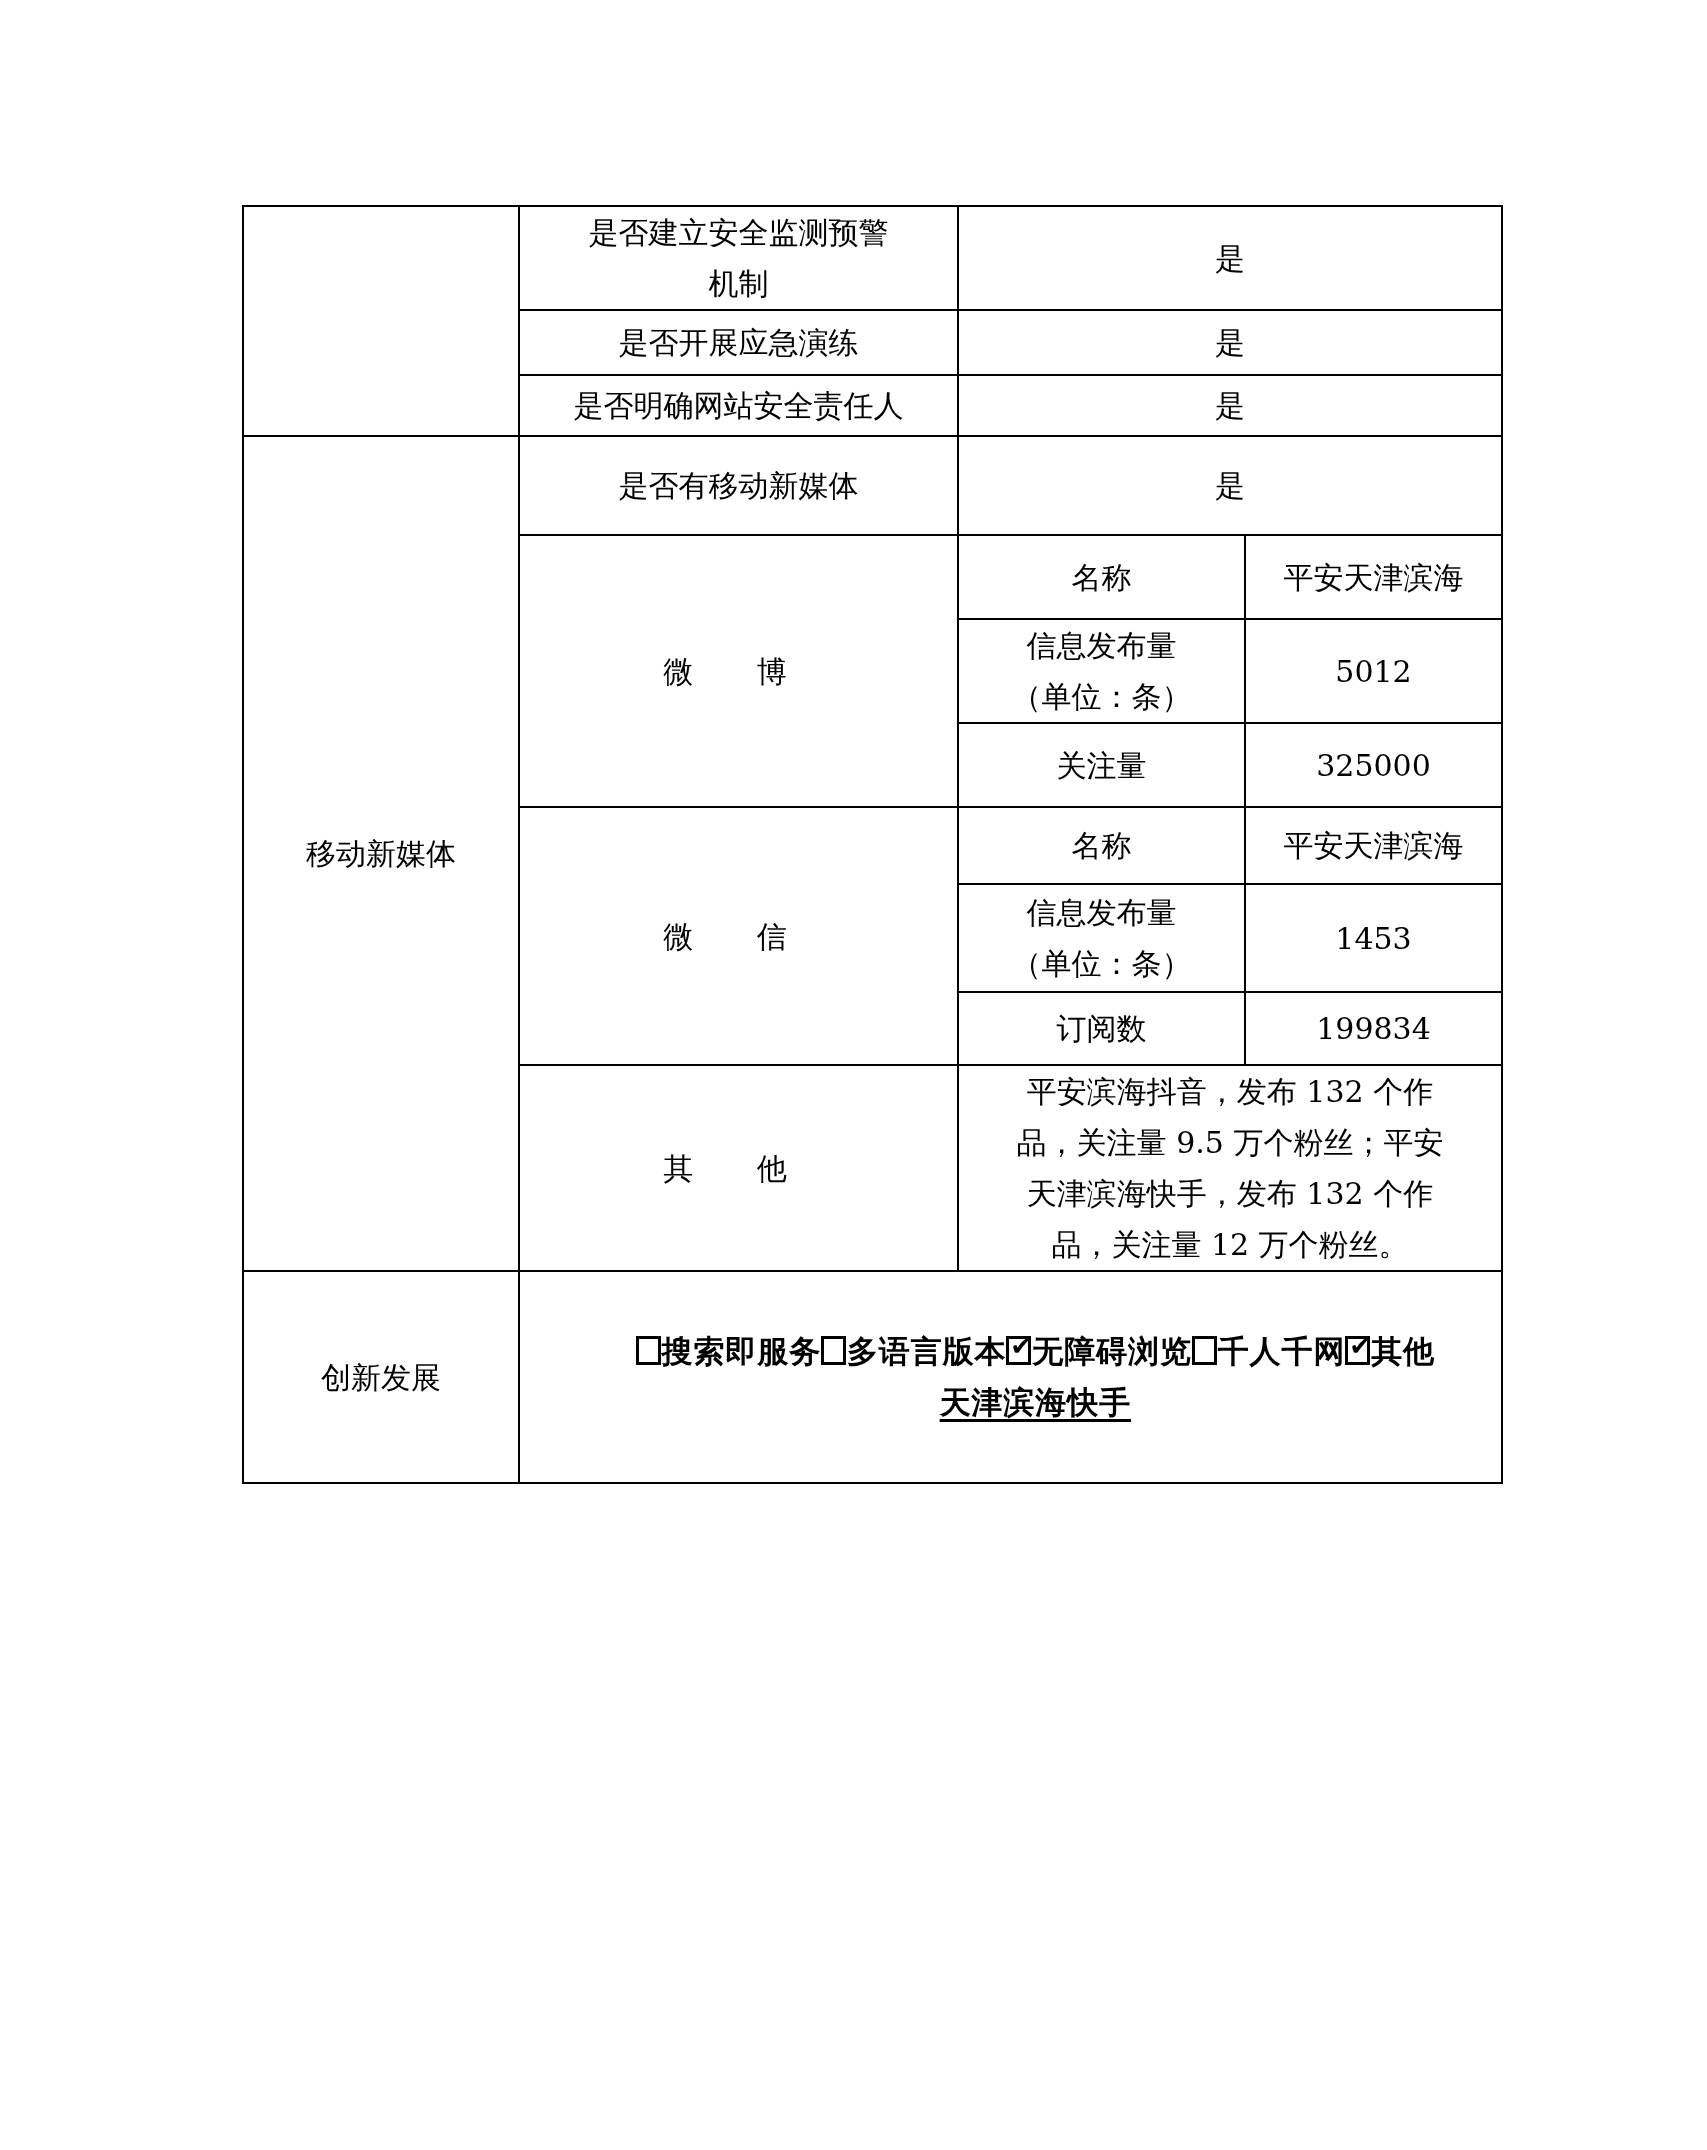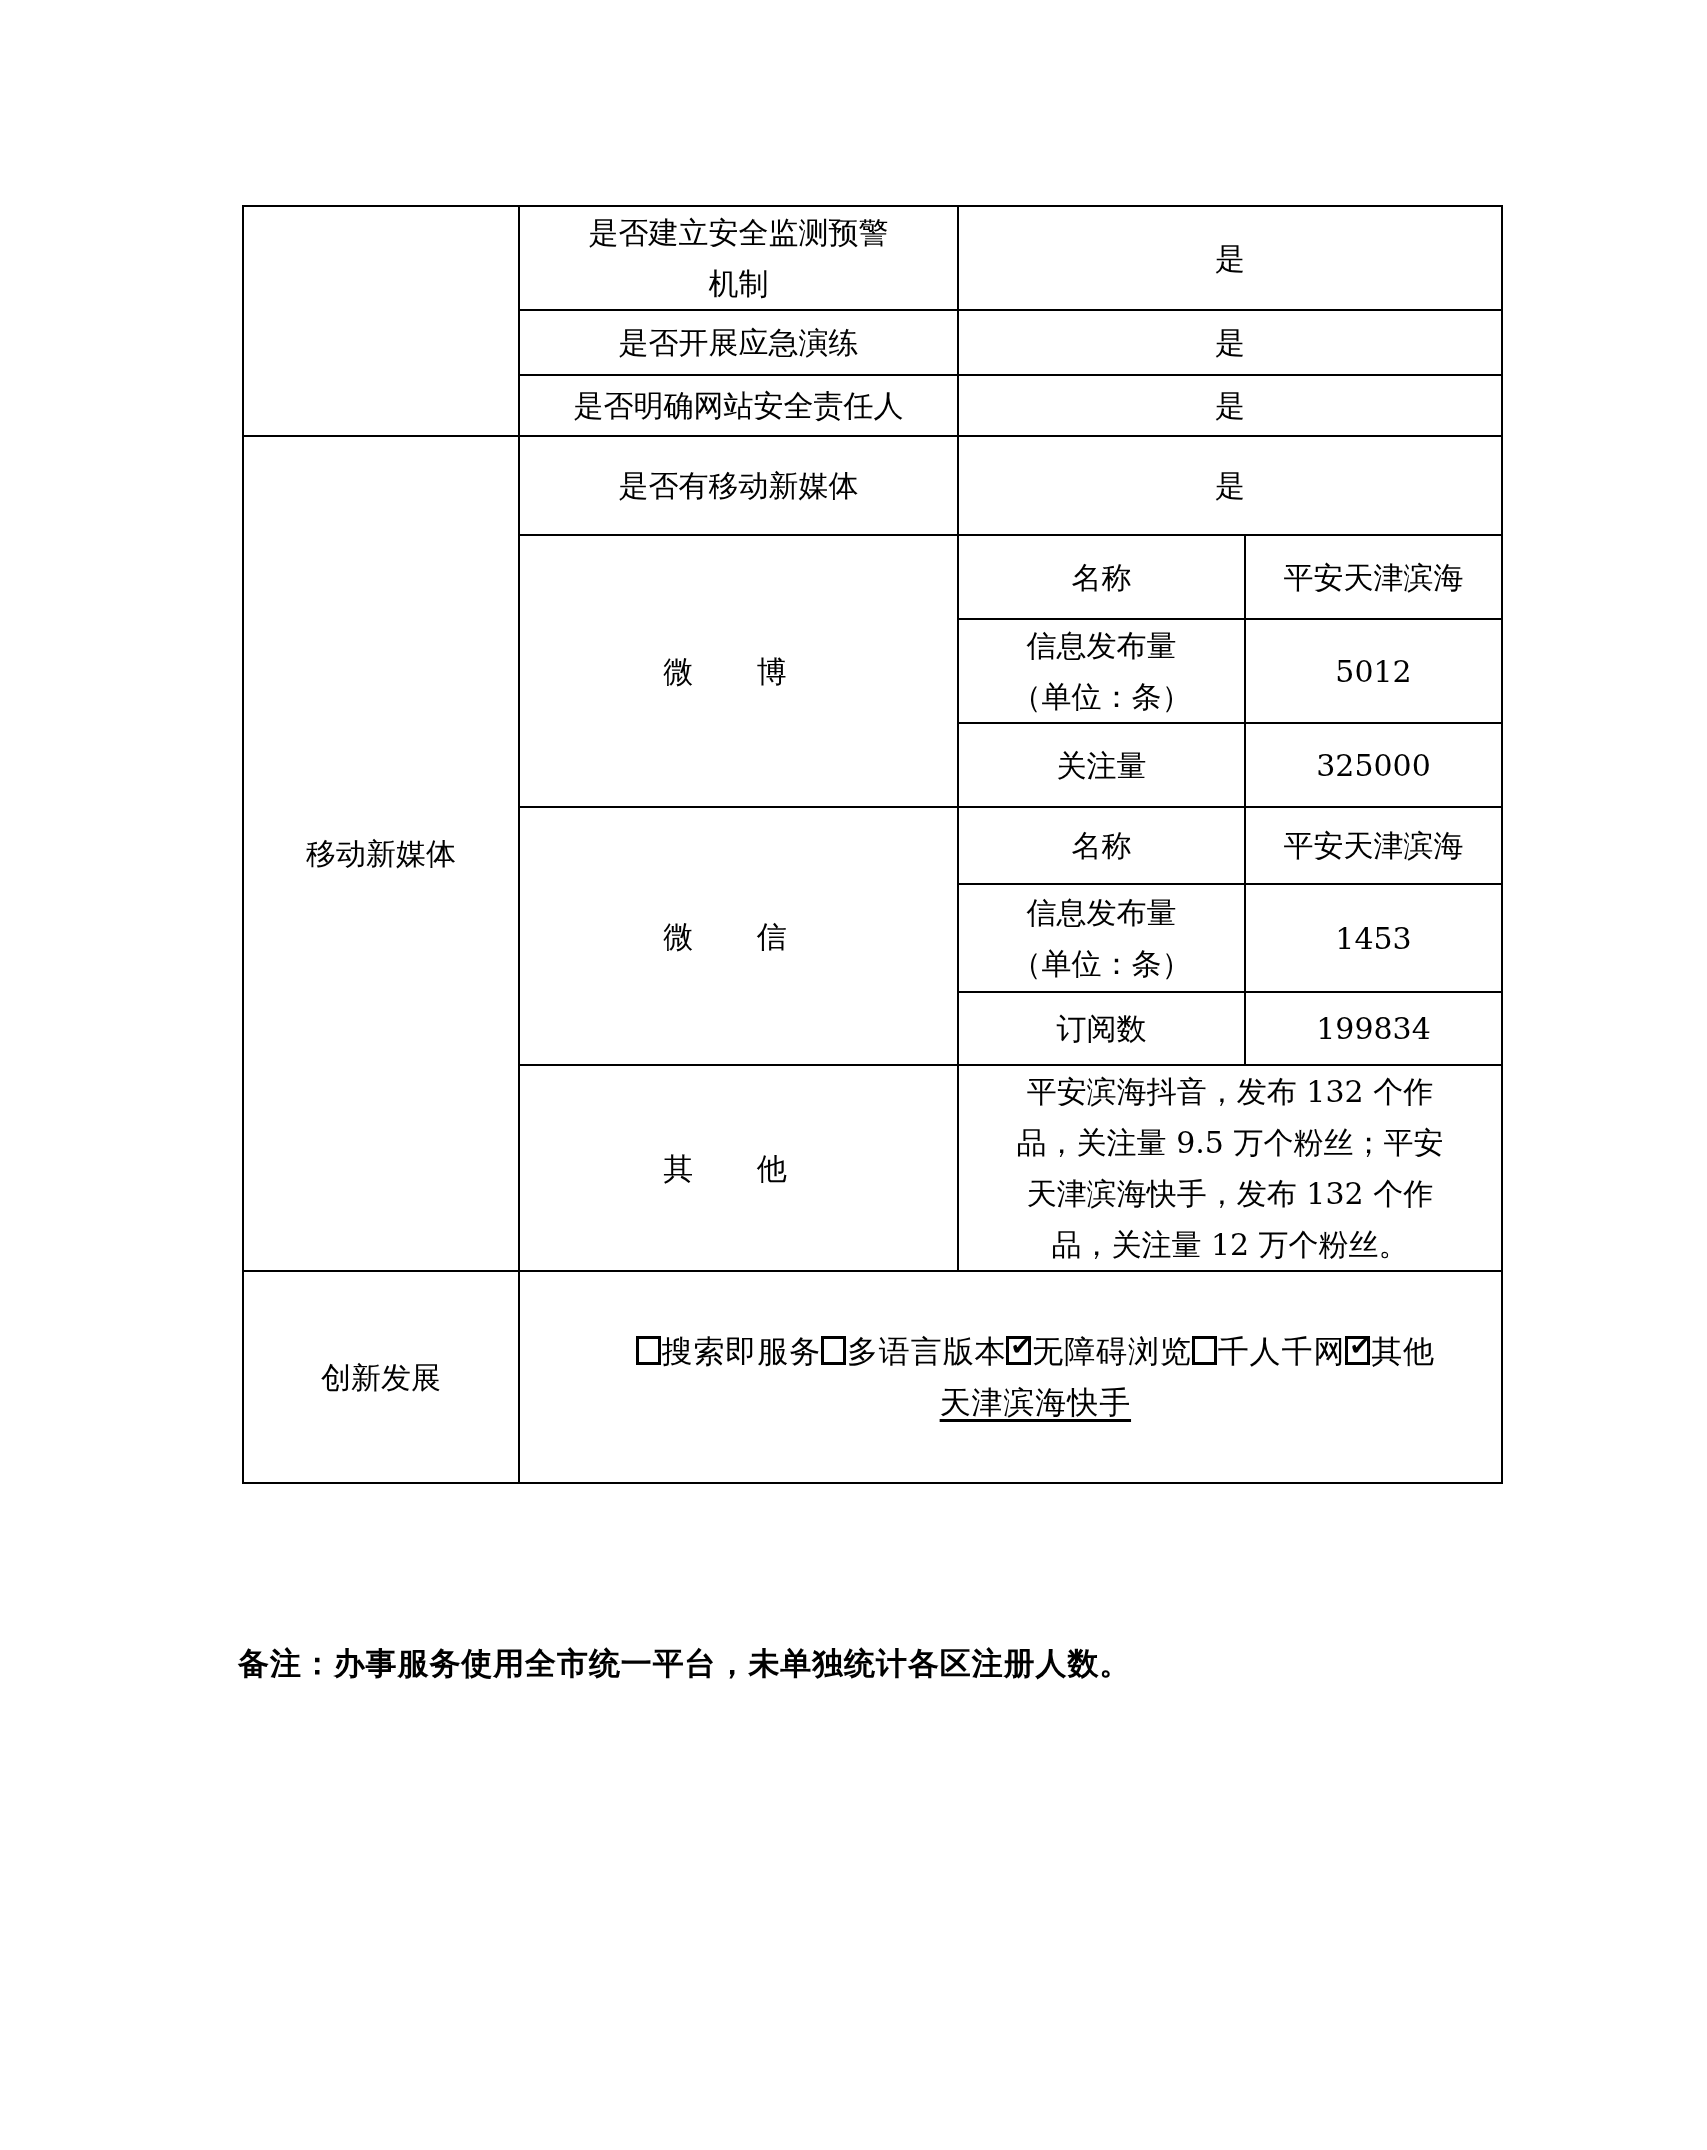--- a/index.html
+++ b/index.html
@@ -4,21 +4,21 @@
 <style>
   html, body { margin: 0; padding: 0; background: #ffffff; }
   body { width: 1707px; height: 2414px; position: relative; overflow: hidden;
          font-family: "DejaVu Serif", "Liberation Serif", serif; color: #000; }
   .page { position: absolute; left: 0; top: 0; width: 1707px; height: 2414px; }
   table.report { position: absolute; left: 242px; top: 205px; width: 1259px;
     border-collapse: collapse; table-layout: fixed; }
   table.report td { border: 2.2px solid #000; text-align: center; vertical-align: middle;
     font-size: 30px; line-height: 51px; padding: 0 10.3px; }
   .spaced { letter-spacing: 0.9em; }
-  .innov-cell { text-align: center; padding-left: 60px !important; }
+  .innov-cell { text-align: center; padding-left: 60px !important; font-weight: bold; }
   .innov-line { font-size: 31px; line-height: 51px; letter-spacing: 0.9px; }
   .chk { display: inline-block; width: 25px; height: 29px; border: 3.9px solid #000;
     box-sizing: border-box; vertical-align: -2.6px; position: relative; margin-right: 0.9px; background:#fff; }
   .chk.checked::after { content: "✔"; position: absolute; left: 0.9px; top: -9.5px;
     font-size: 26px; line-height: 34px; font-family: "DejaVu Sans", sans-serif; }
   .underline { text-decoration: underline; text-decoration-thickness: 2.6px; text-underline-offset: 6px; }
   .note { position: absolute; left: 238px; top: 1643px; font-size: 31px; font-weight: bold;
     font-family: "DejaVu Sans", "Liberation Sans", sans-serif; letter-spacing: 0.9px; }
 </style>
 </head>
@@ -104,16 +104,15 @@
         <span class="chk"></span><span>搜索即服务</span><span class="chk"></span><span>多语言版本</span><span class="chk checked"></span><span>无障碍浏览</span><span class="chk"></span><span>千人千网</span><span class="chk checked"></span><span>其他</span>
       </div>
       <div class="innov-line">
         <span class="underline">天津滨海快手</span>
       </div>
     </td>
   </tr>
 </tbody>
     </table>
 
-<div class="note">备注：办事服务使用全市统一平台，未单独统计各区注册人数。</div>
 
 </div>
 
 
 </body></html>

